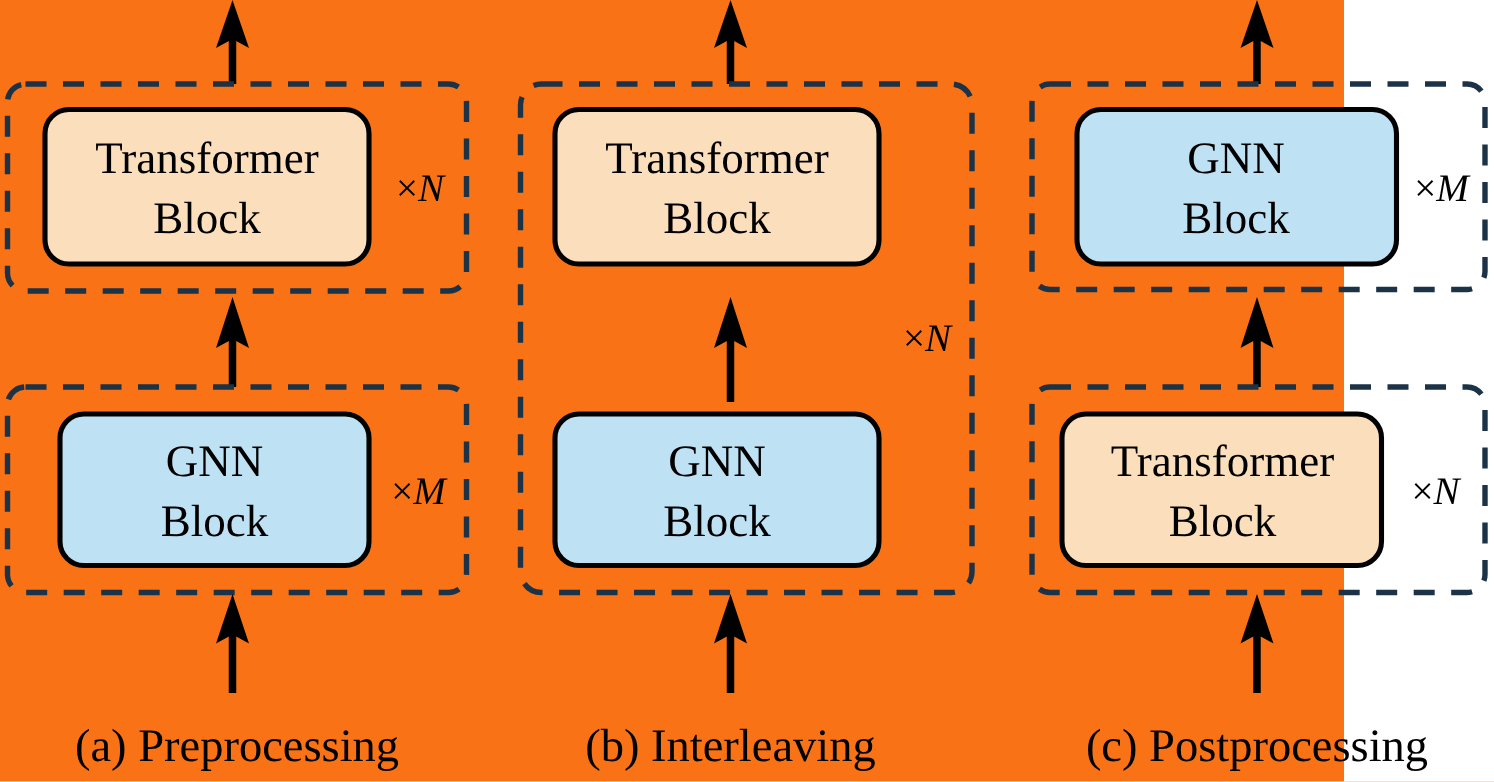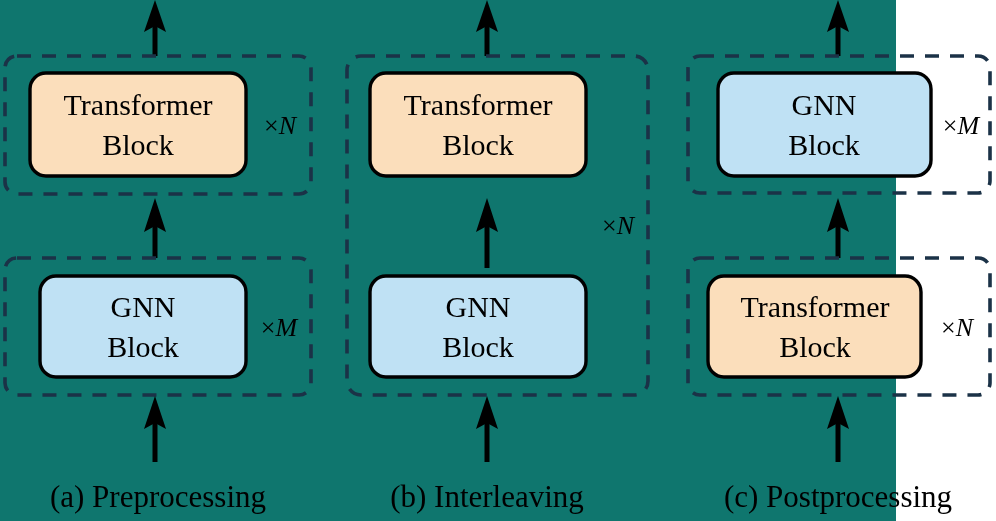--- a/index.html
+++ b/index.html
@@ -10,21 +10,21 @@
   body {
     width: 996px;
     height: 521px;
     overflow: hidden;
     font-family: "Liberation Serif", "DejaVu Serif", serif;
   }
   #figure-root {
     position: relative;
     width: 896px;
     height: 521px;
-    background: #0f766e;
+    background: #f97316;
   }
   svg.diagram {
     position: absolute;
     top: 0;
     left: 0;
     width: 996px;
     height: 521px;
     display: block;
   }
   .block-label {

